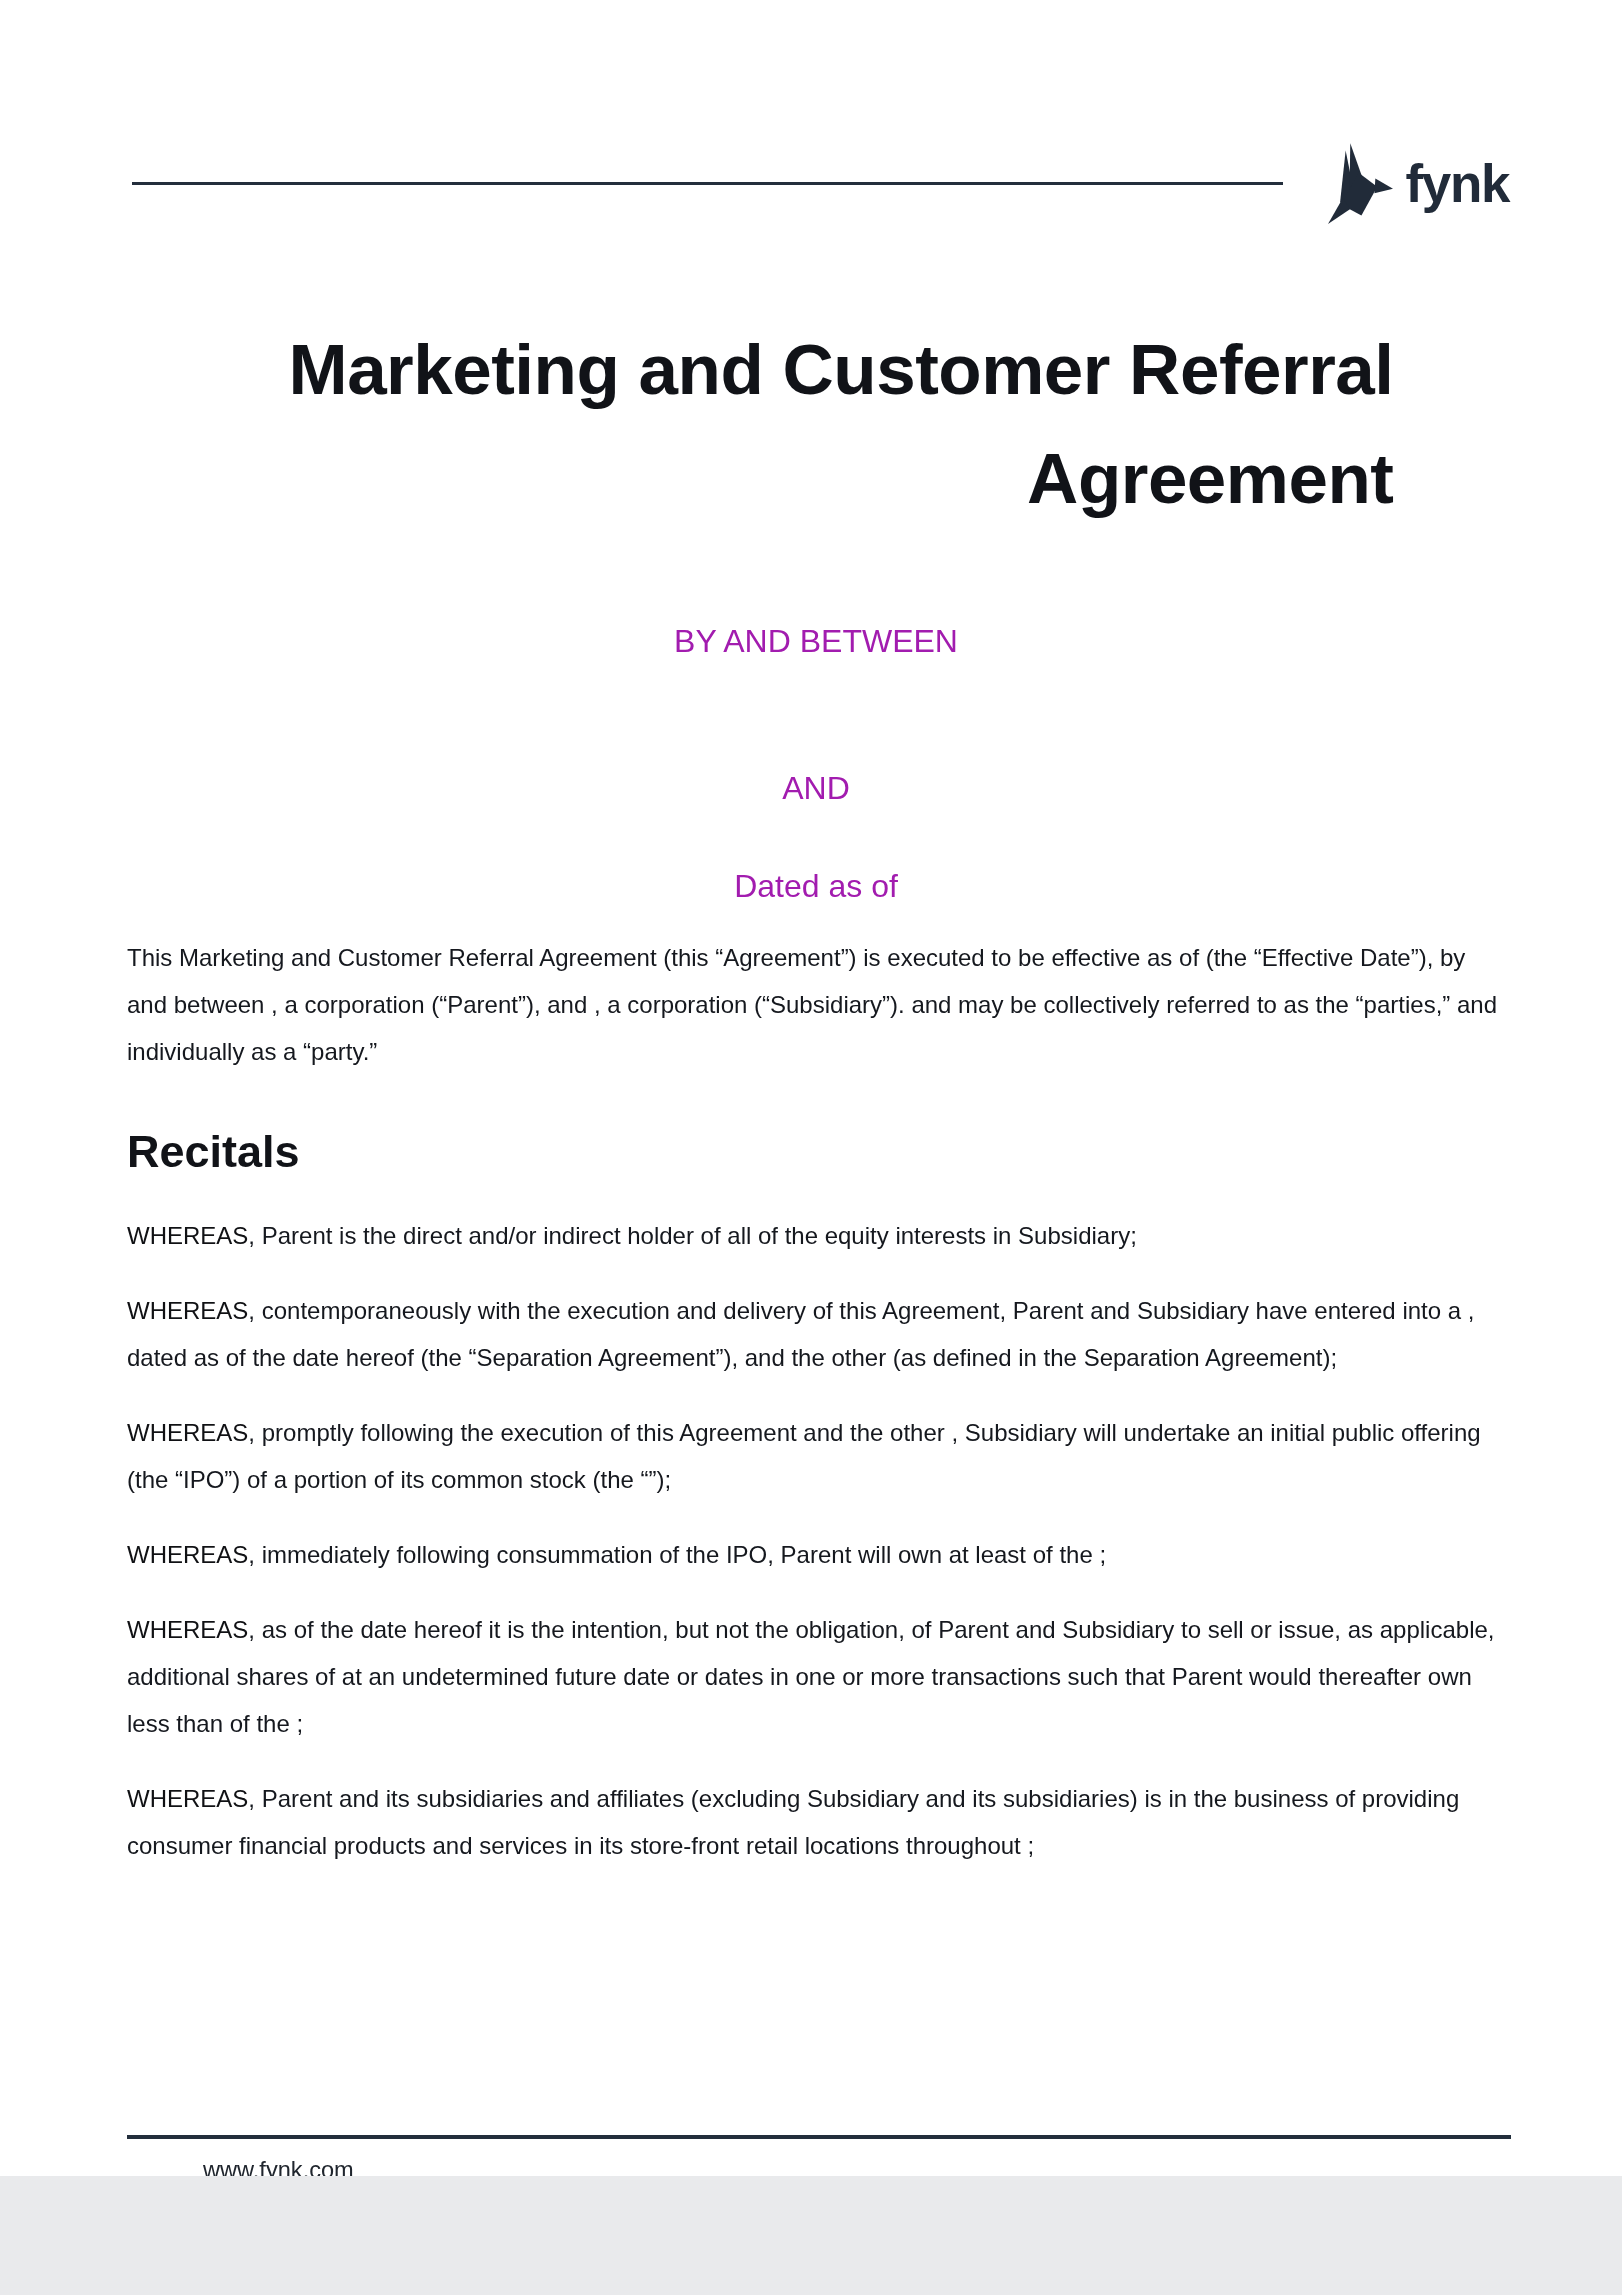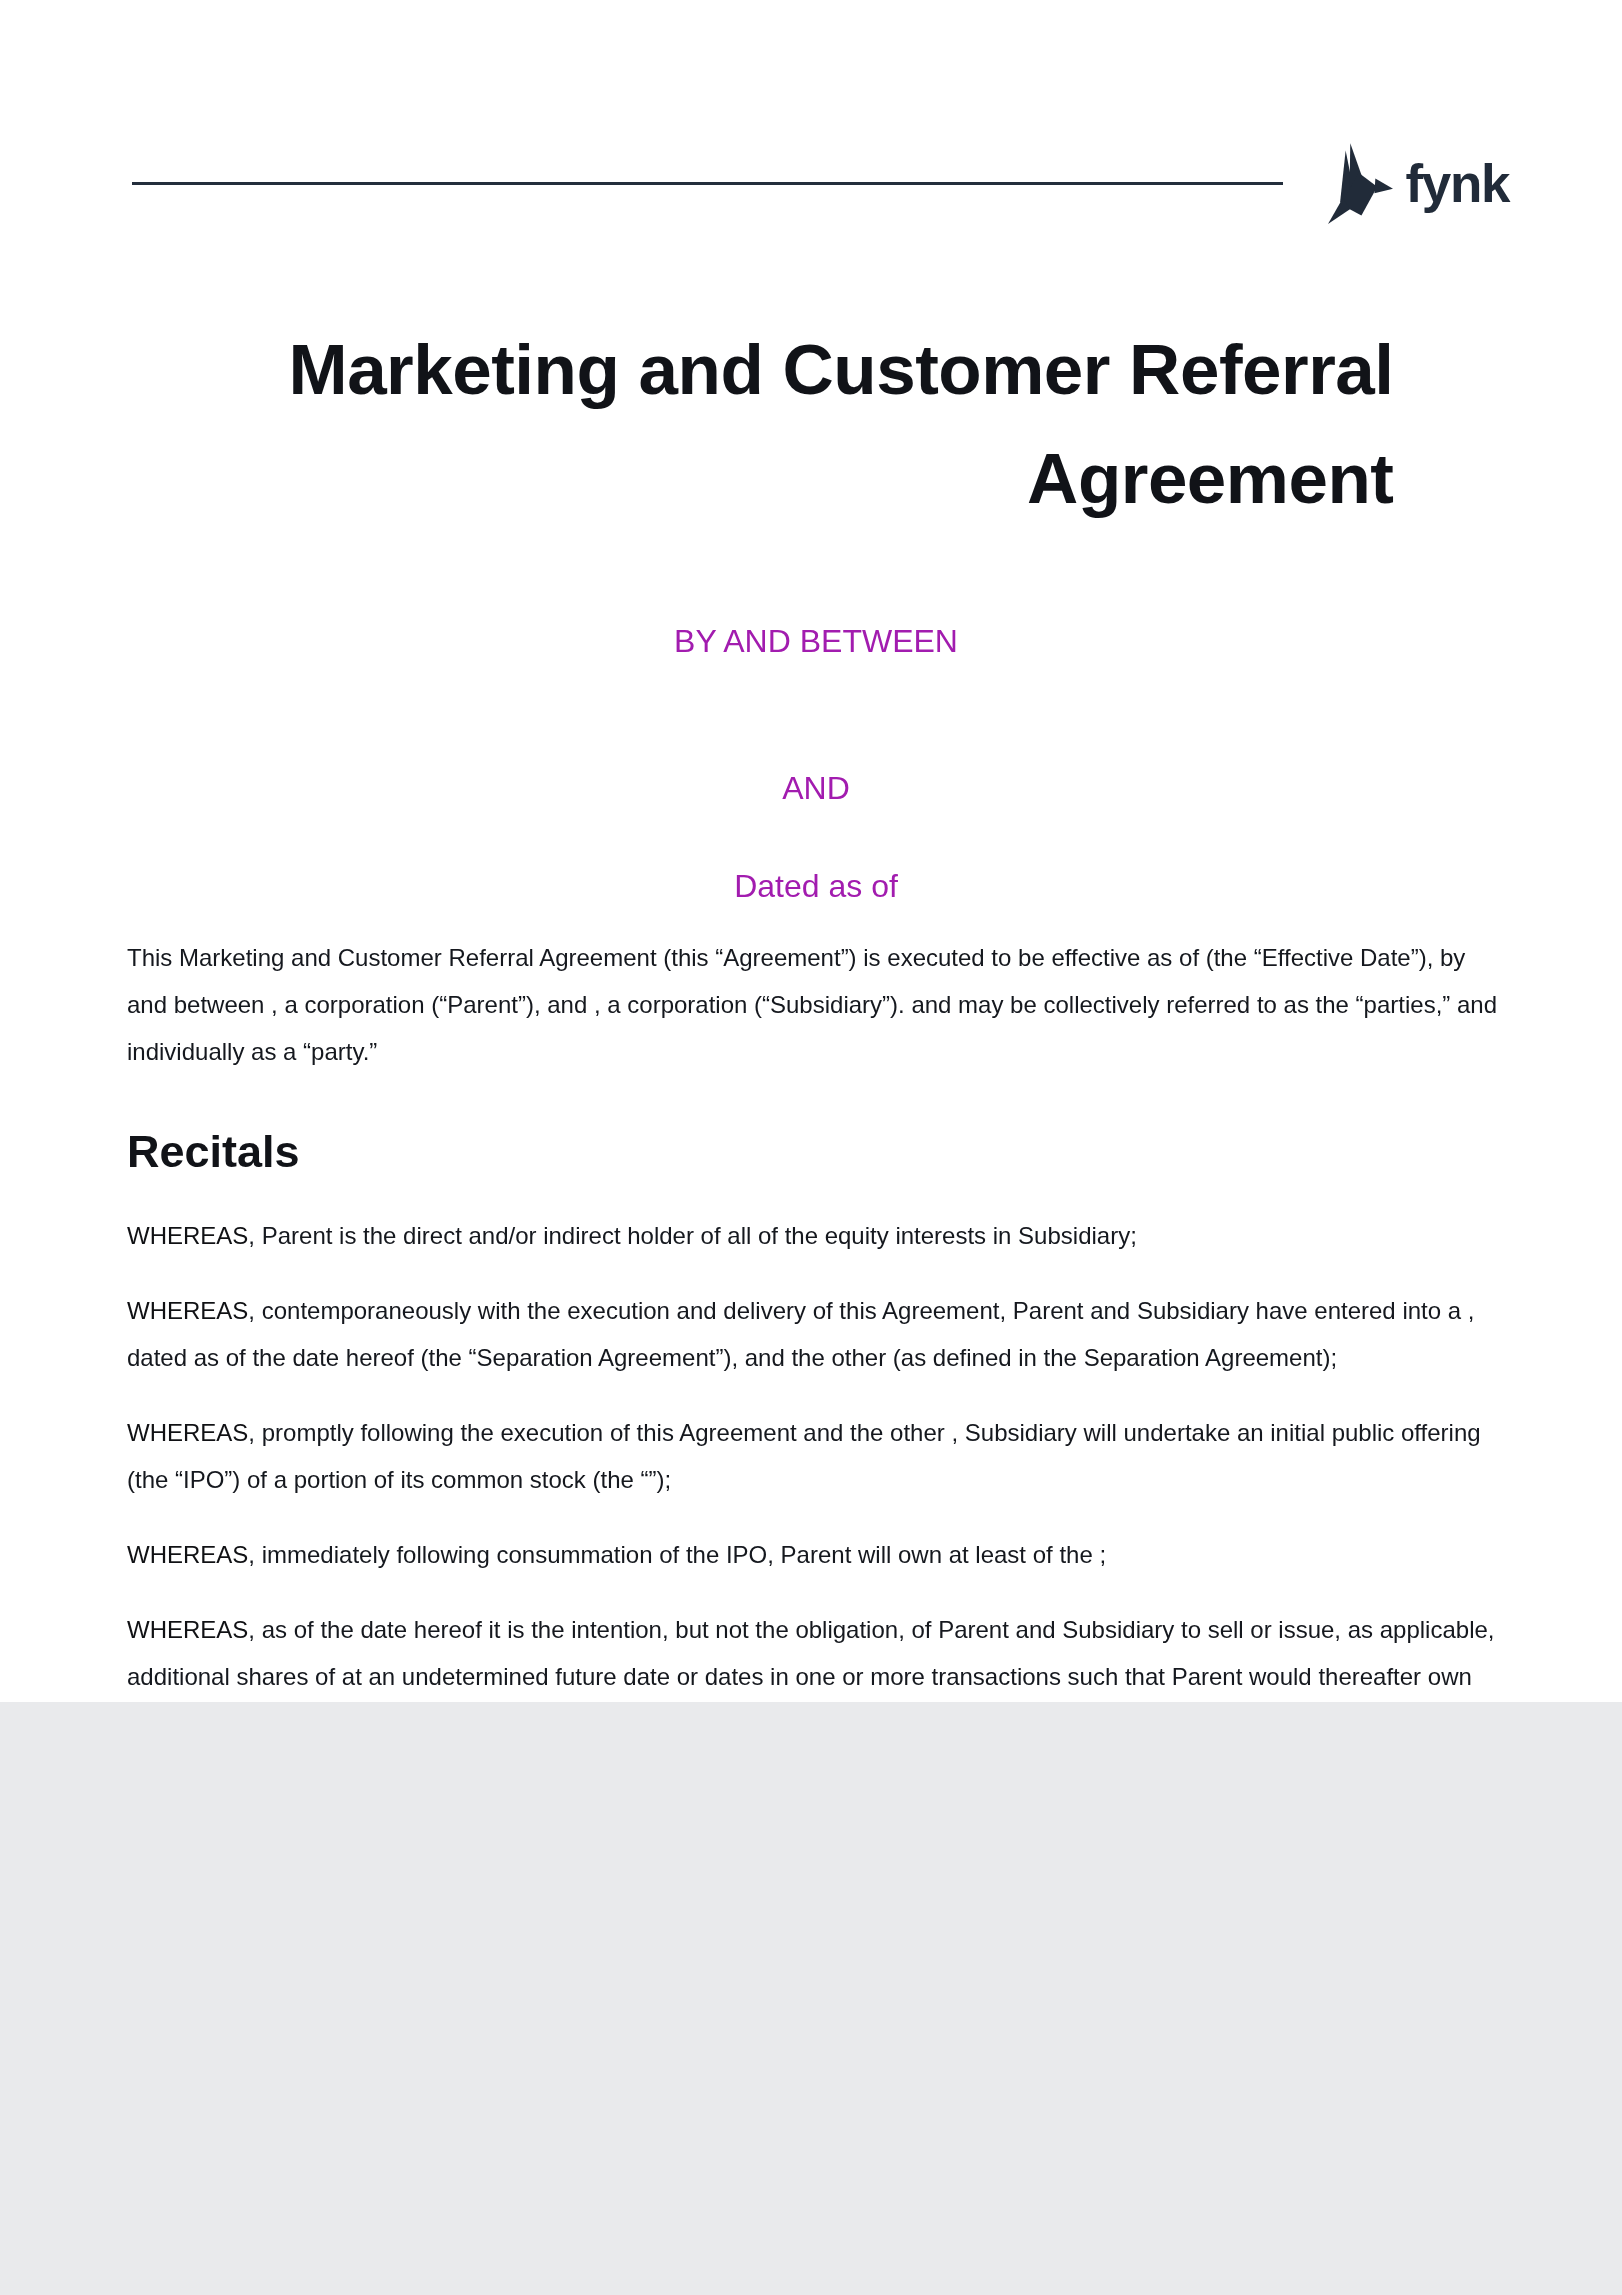--- a/index.html
+++ b/index.html
@@ -1,19 +1,19 @@
 <!DOCTYPE html>
 <html style="font-size:14.5px"><head>
 <meta charset="utf-8">
 <style>
   html, body { margin: 0; padding: 0; background: #e9eaec; }
   .page {
     position: relative;
     width: 1623px;
-    height: 1702px;
+    height: 2176px;
     margin: 0 auto;
     background: #ffffff;
     font-family: "Liberation Sans", "DejaVu Sans", sans-serif;
     color: #15181e;
     overflow: hidden;
   }
   
   .header {
     display: flex;
     align-items: center;
@@ -136,20 +136,21 @@
     <p class="body-p"><strong>WHEREAS</strong><span>, Parent is the direct and/or indirect holder of all of the equity interests in Subsidiary;</span></p>
 
     <p class="body-p"><strong>WHEREAS</strong><span>, contemporaneously with the execution and delivery of this Agreement, Parent and Subsidiary have entered into a , dated as of the date hereof (the “Separation Agreement”), and the other (as defined in the Separation Agreement);</span></p>
 
     <p class="body-p"><strong>WHEREAS</strong><span>, promptly following the execution of this Agreement and the other , Subsidiary will undertake an initial public offering (the “IPO”) of a portion of its common stock (the “”);</span></p>
 
     <p class="body-p"><strong>WHEREAS</strong><span>, immediately following consummation of the IPO, Parent will own at least of the ;</span></p>
 
     <p class="body-p"><strong>WHEREAS</strong><span>, as of the date hereof it is the intention, but not the obligation, of Parent and Subsidiary to sell or issue, as applicable, additional shares of at an undetermined future date or dates in one or more transactions such that Parent would thereafter own less than of the ;</span></p>
 
+    <p class="body-p"><strong>WHEREAS</strong><span>, Parent and its subsidiaries and affiliates (excluding Subsidiary and its subsidiaries) is in the business of providing consumer financial products and services in its store-front retail locations throughout ;</span></p>
 
   </div>
 
   <div class="footer">
     <div class="rule"></div>
     <div class="lines">
       <p>www.fynk.com</p>
       <p>office@fynk.com</p>
     </div>
   </div>

